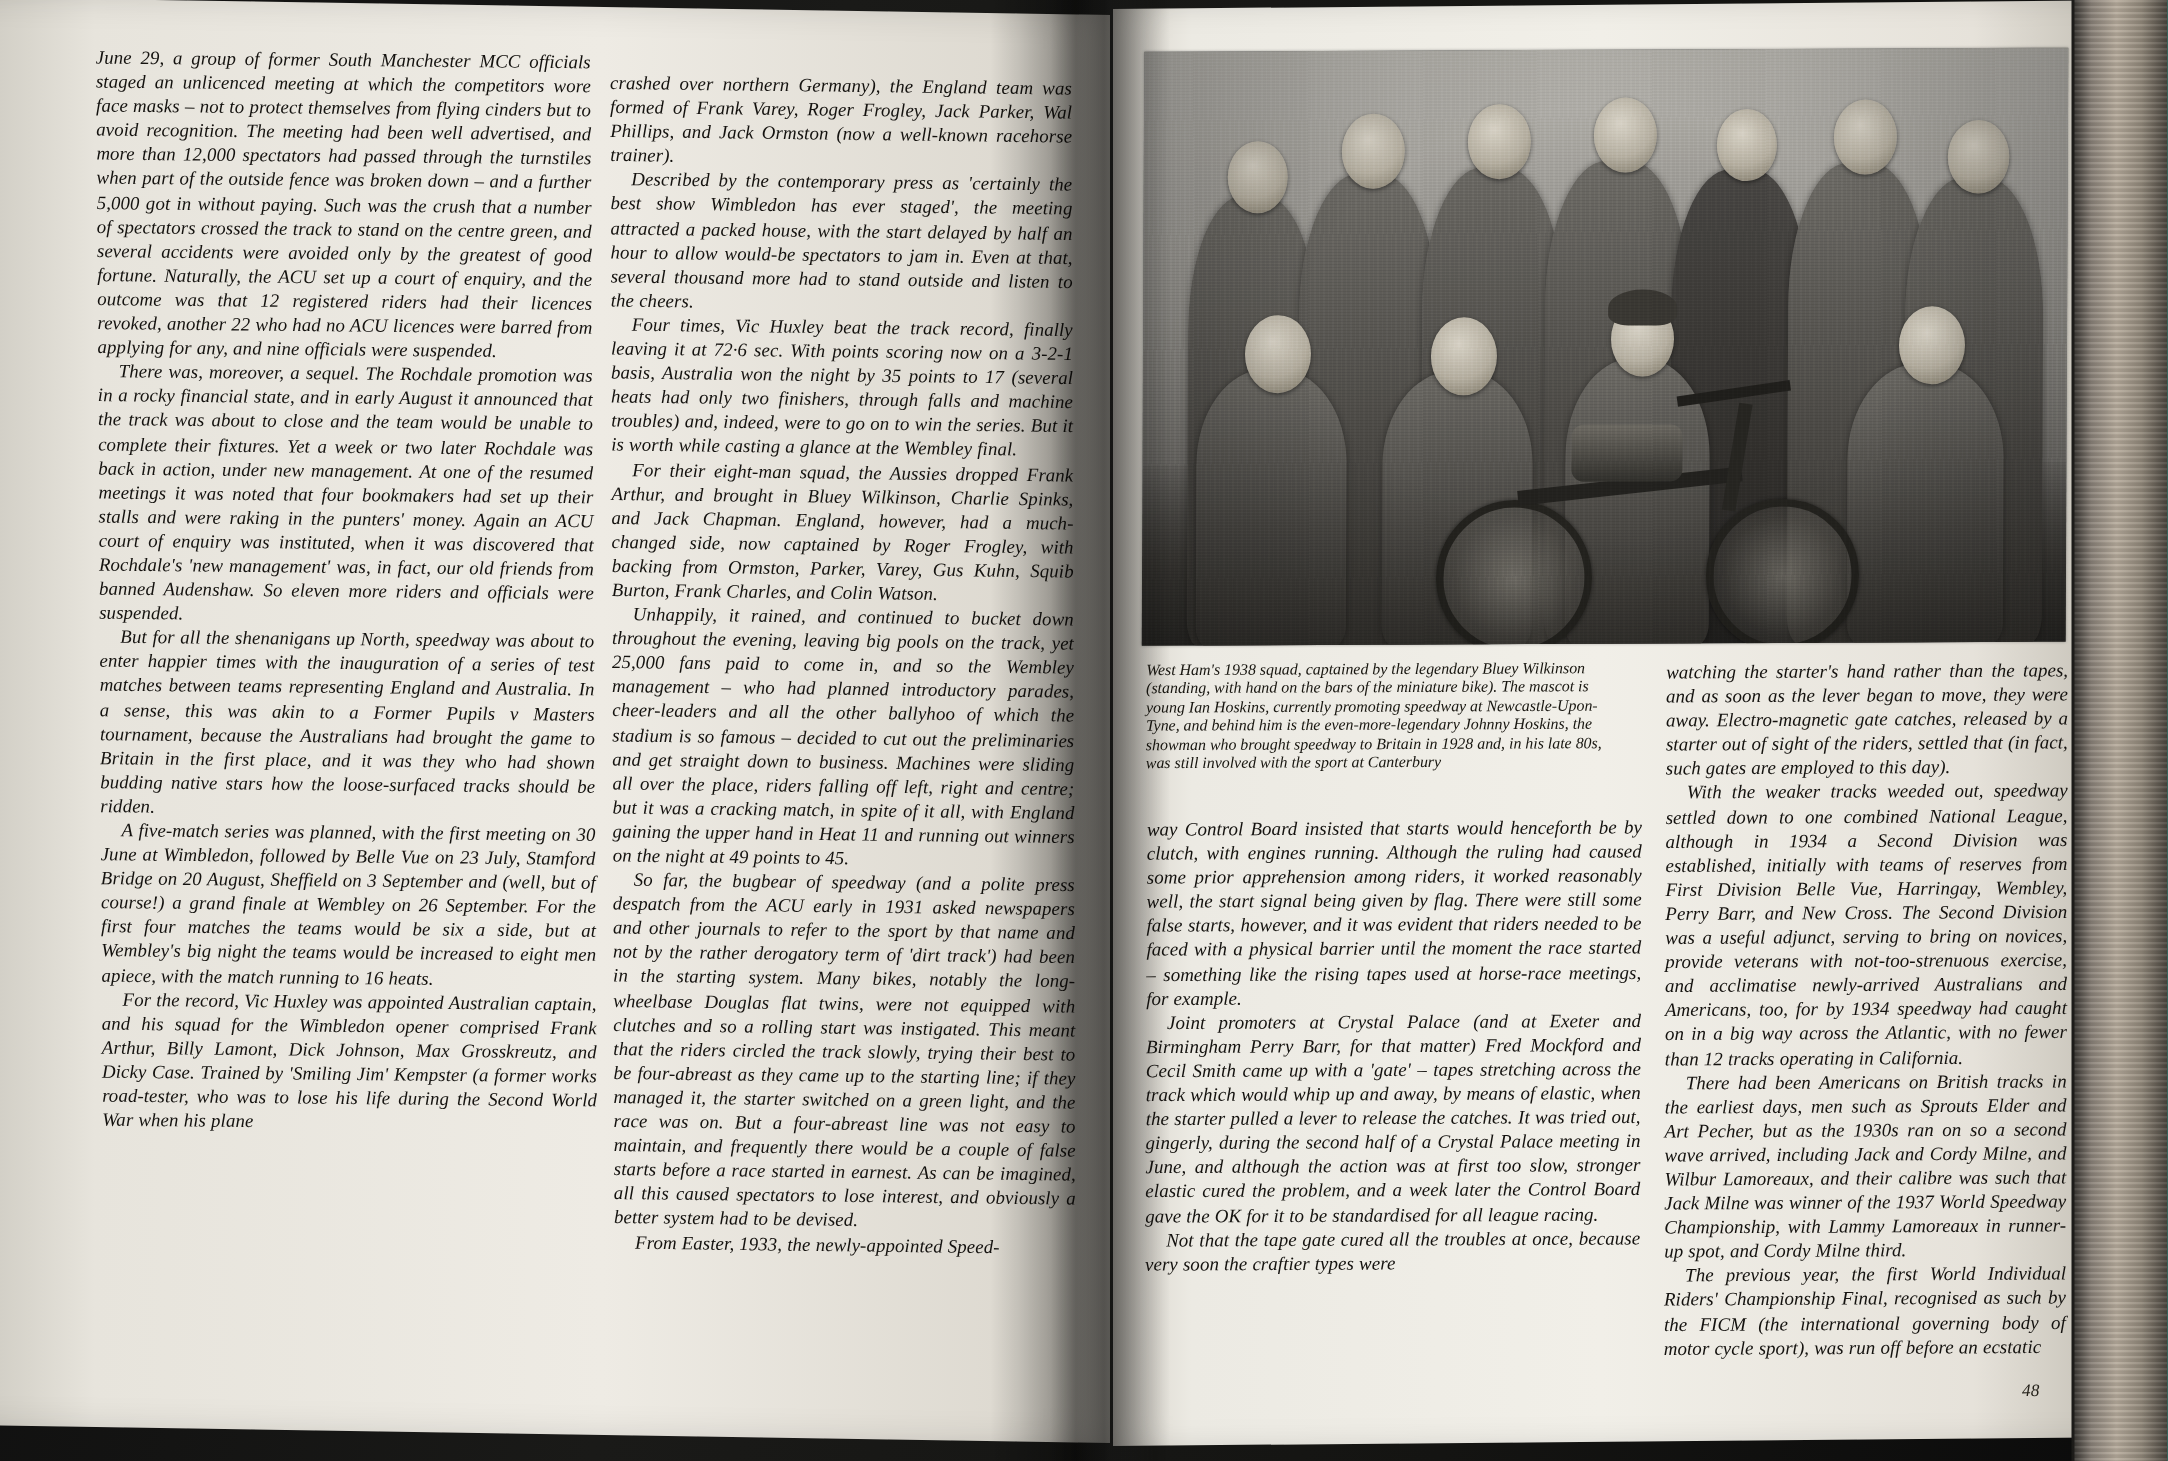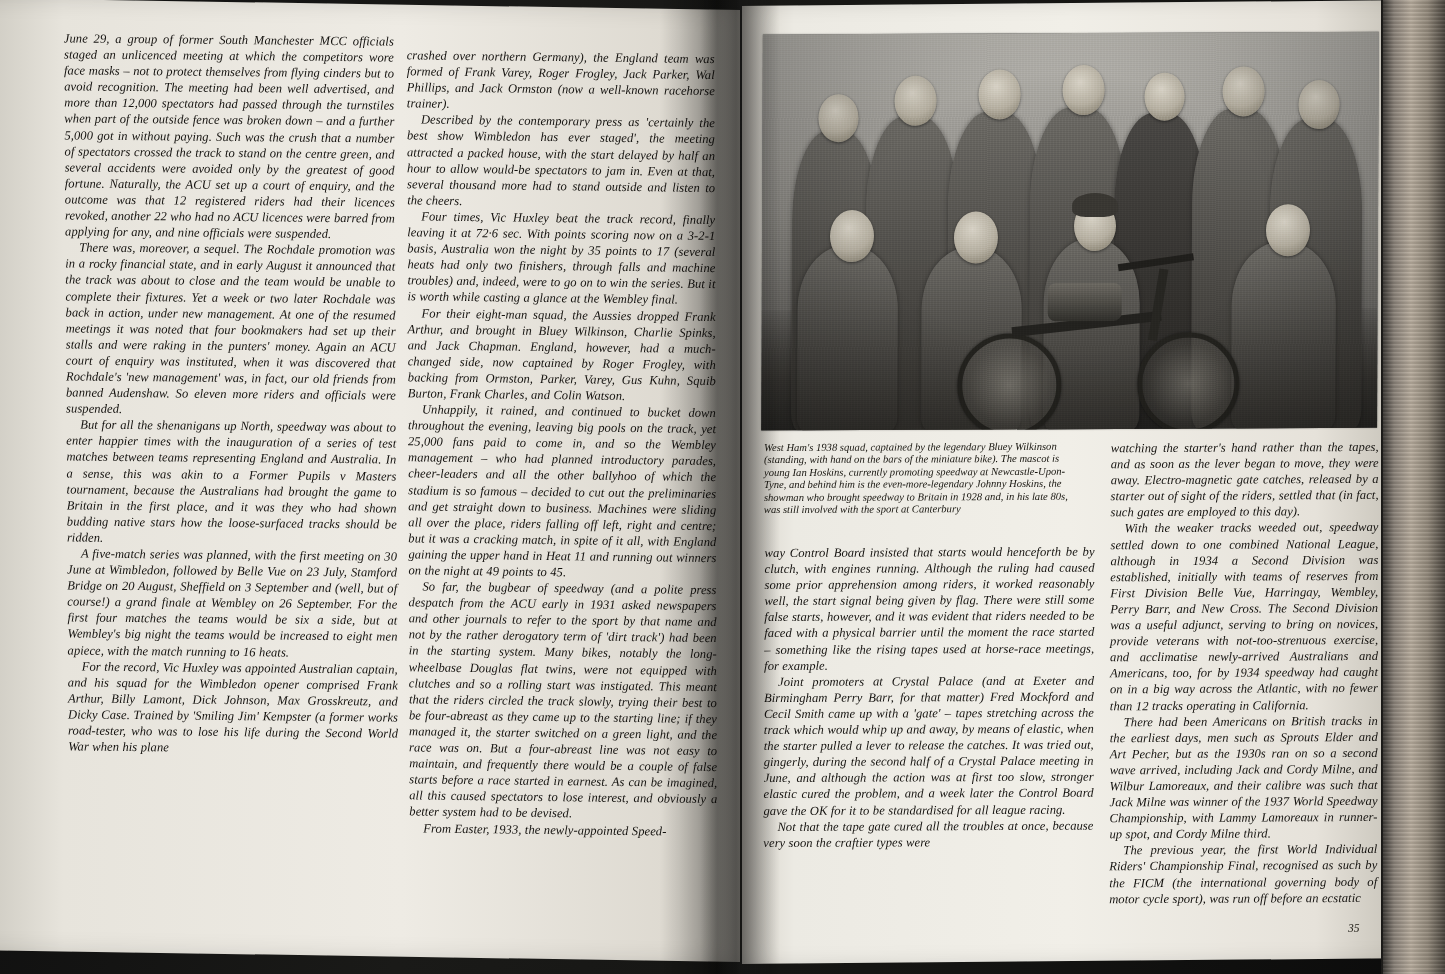--- a/index.html
+++ b/index.html
@@ -305,21 +305,21 @@
         <p>Not that the tape gate cured all the troubles at once, because very soon the craftier types were</p>
       </div>
 
       <div class="col" id="r-col2">
         <p class="noindent">watching the starter's hand rather than the tapes, and as soon as the lever began to move, they were away. Electro-magnetic gate catches, released by a starter out of sight of the riders, settled that (in fact, such gates are employed to this day).</p>
         <p>With the weaker tracks weeded out, speedway settled down to one combined National League, although in 1934 a Second Division was established, initially with teams of reserves from First Division Belle Vue, Harringay, Wembley, Perry Barr, and New Cross. The Second Division was a useful adjunct, serving to bring on novices, provide veterans with not-too-strenuous exercise, and acclimatise newly-arrived Australians and Americans, too, for by 1934 speedway had caught on in a big way across the Atlantic, with no fewer than 12 tracks operating in California.</p>
         <p>There had been Americans on British tracks in the earliest days, men such as Sprouts Elder and Art Pecher, but as the 1930s ran on so a second wave arrived, including Jack and Cordy Milne, and Wilbur Lamoreaux, and their calibre was such that Jack Milne was winner of the 1937 World Speedway Championship, with Lammy Lamoreaux in runner-up spot, and Cordy Milne third.</p>
         <p>The previous year, the first World Individual Riders' Championship Final, recognised as such by the FICM (the international governing body of motor cycle sport), was run off before an ecstatic</p>
       </div>
 
-      <div class="folio">35</div>
+      <div class="folio">48</div>
     </div>
   </div>
 
   <div class="gutter-glow"></div>
   <div class="spine-shadow"></div>
   <div class="cover-strip"></div>
   <div class="book-edge"></div>
 </div>
 
 </body></html>

